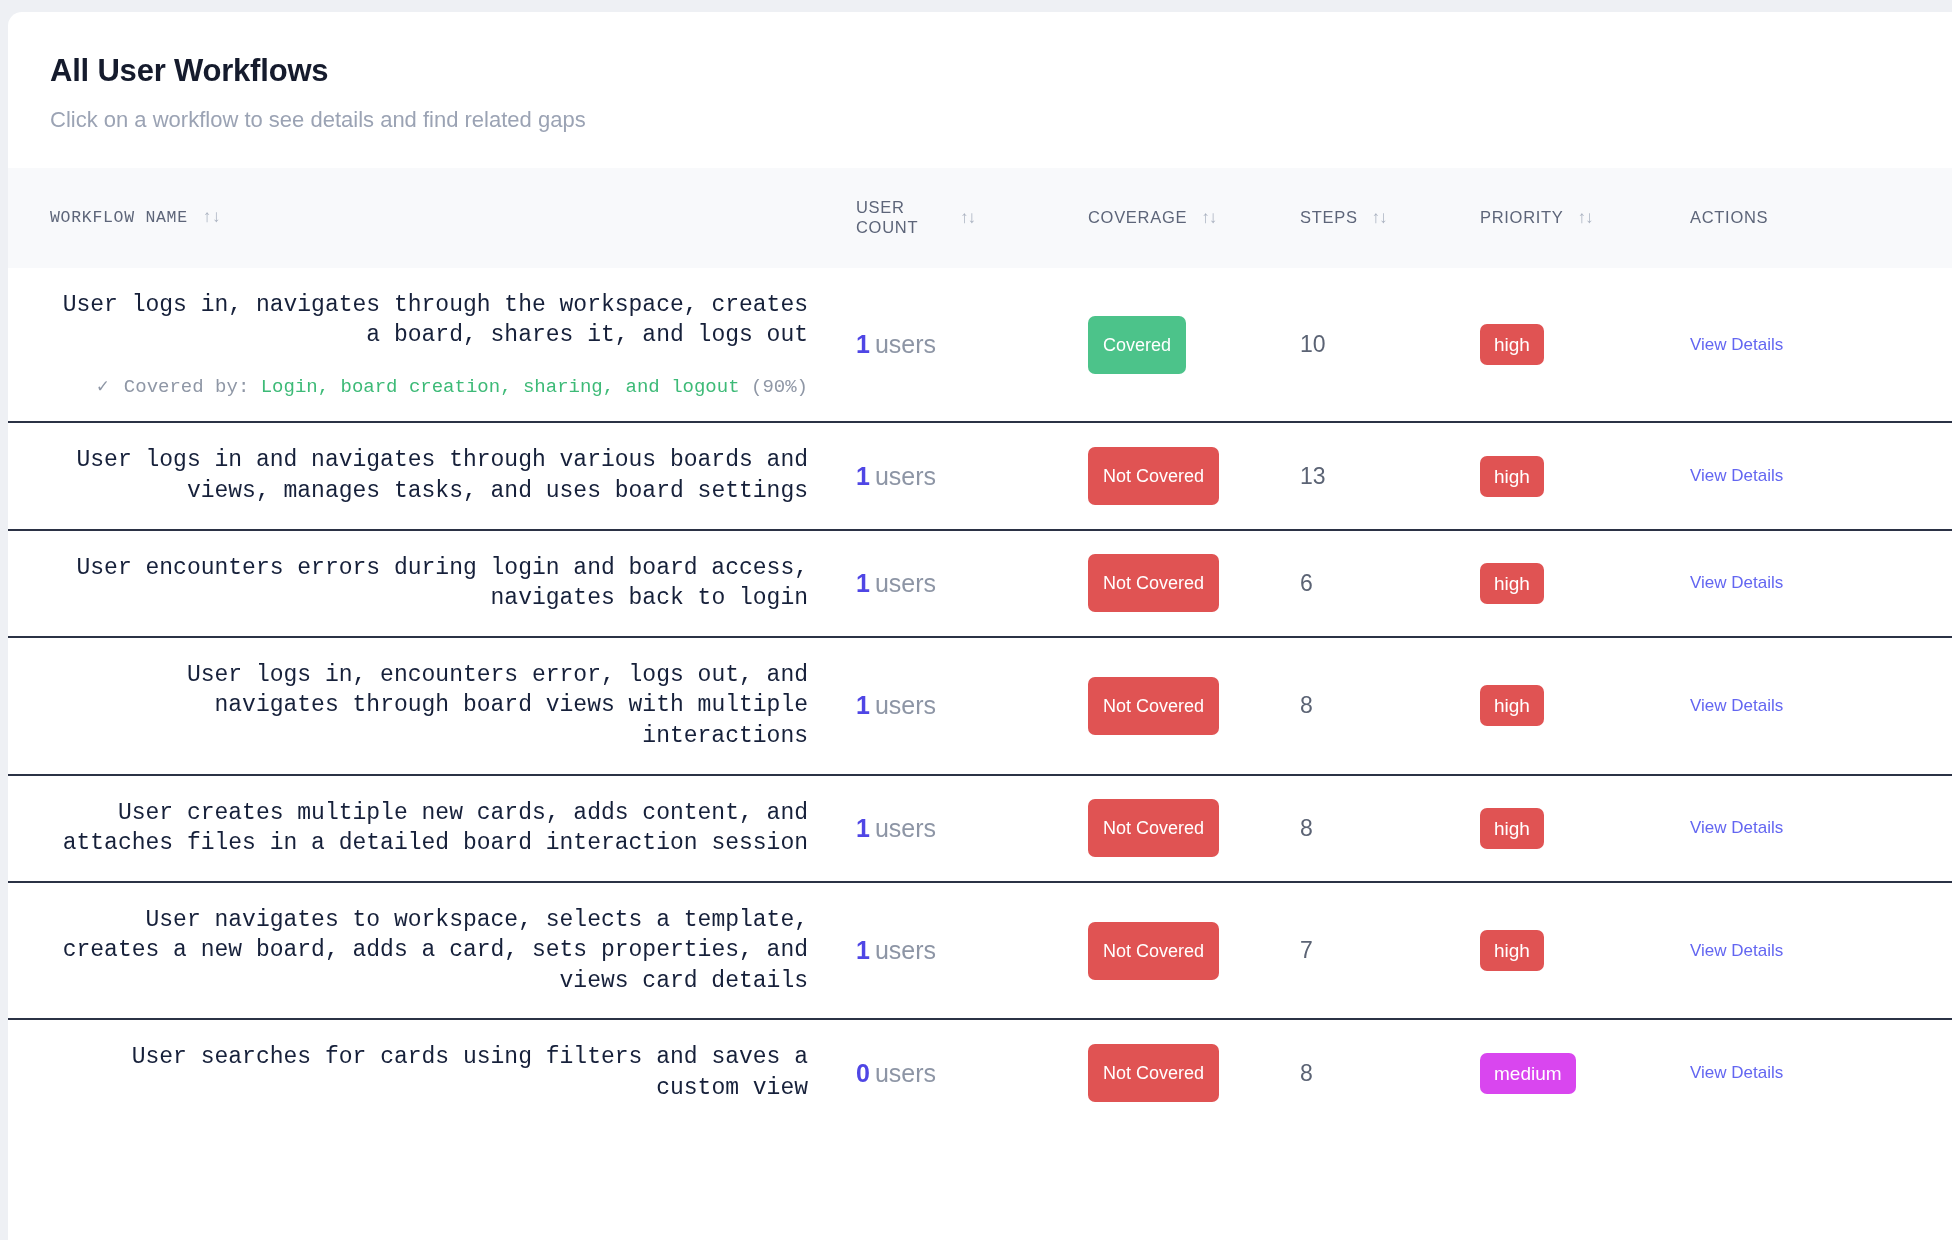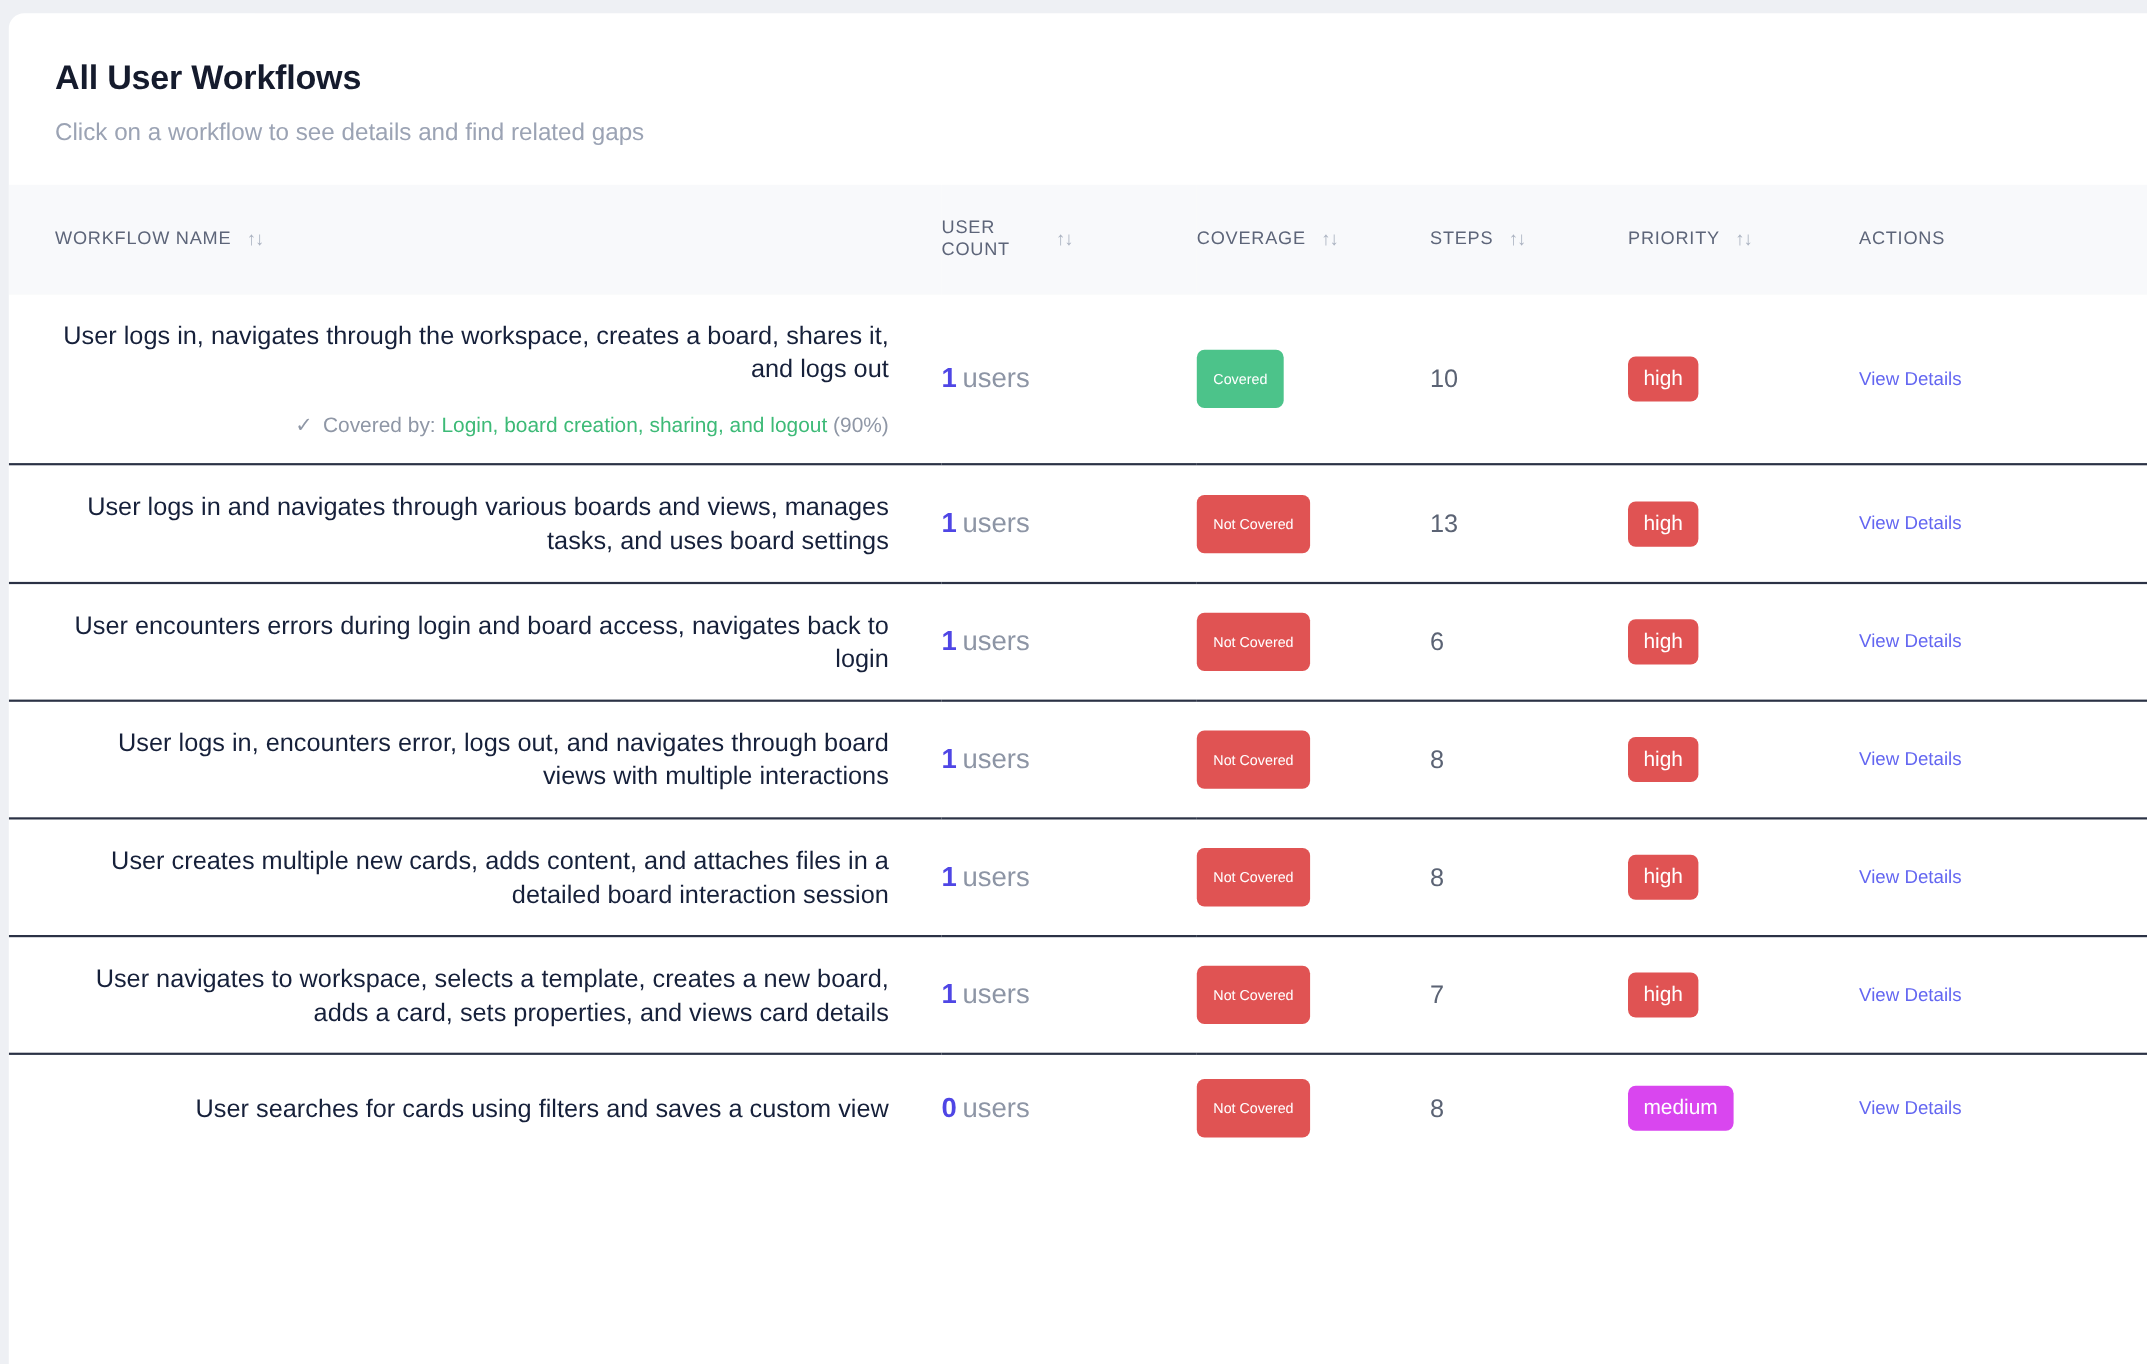--- a/index.html
+++ b/index.html
@@ -71,21 +71,21 @@
   .sort-icon {
     font-size: 17px;
     color: #aab2c0;
     line-height: 1;
     letter-spacing: -1px;
     flex: none;
     white-space: nowrap;
   }
 
   
-  .col-name     { width: 848px; padding-left: 42px !important; }
+  .col-name     { width: 848px; padding-left: 42px !important; font-family: Liberation Mono, monospace; }
   .col-users    { width: 232px; }
   .col-coverage { width: 212px; }
   .col-steps    { width: 180px; margin-left: 36px; }
   .col-priority { width: 210px; }
   .col-actions  { width: 262px; }
 
   tbody td {
     vertical-align: middle;
     border-top: 2px solid #2b3245;
     padding: 22px 0;
@@ -112,21 +112,21 @@
   .covered-by .scenario { color: #3dba77; }
   .covered-by .pct { color: #8f97a6; }
 
   .users-cell { font-size: 25px; color: #8d95a5; white-space: nowrap; }
   .users-cell .count { color: #4f46e5; font-weight: bold; margin-right: 5px; }
 
   .badge {
     display: inline-block;
     color: #ffffff;
     border-radius: 7px;
-    font-size: 13px;
+    font-size: 18px;
     line-height: 1;
     padding: 20px 15px;
     white-space: nowrap;
   }
   .badge.covered     { background: #4cc38a; }
   .badge.not-covered { background: #e05353; }
 
   .badge.prio { padding: 11px 14px; font-size: 19px; border-radius: 7px; }
   .badge.prio.high   { background: #e05353; }
   .badge.prio.medium { background: #d946ef; }

